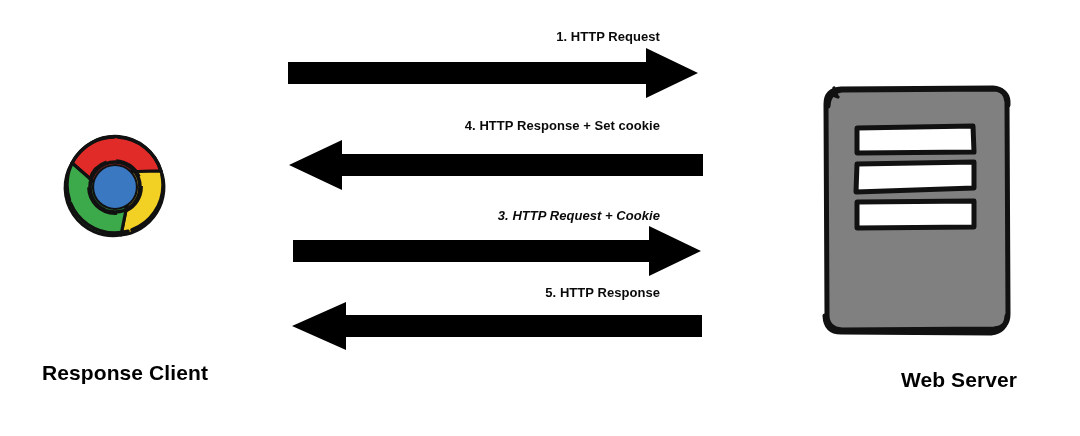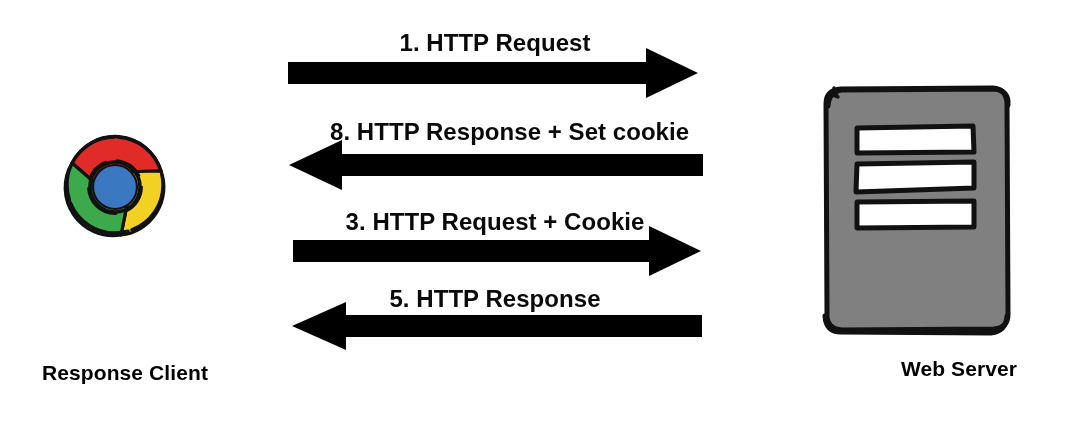--- a/index.html
+++ b/index.html
@@ -26,35 +26,35 @@
     white-space: nowrap;
     text-align: center;
   }
   #browser-label {
     left: 0px;
     top: 361px;
     width: 250px;
   }
   #server-label {
     left: 838px;
-    top: 357px;
+    top: 368px;
     width: 242px;
   }
   .arrow-row {
     position: absolute;
     left: 0;
     width: 1080px;
   }
   .arrow-label {
     position: absolute;
-    font-size: 24px;
+    font-size: 13px;
     font-weight: bold;
     color: #0a0a0a;
     white-space: nowrap;
-    text-align: center;
+    text-align: right;
     letter-spacing: 0.05px;
   }
   .arrow-svg {
     position: absolute;
     display: block;
   }
   .chrome-logo {
     position: absolute;
     left: 55px;
     top: 125px;
@@ -107,28 +107,28 @@
   <div class="node-label" id="server-label">Web Server</div>
 
   <div class="arrow-row" style="top:0px;">
     <div class="arrow-label" style="left:330px; top:29px; width:330px;">1. HTTP Request</div>
     <svg class="arrow-svg" style="left:288px; top:48px;" width="412" height="50" viewBox="0 0 412 50">
       <path d="M0 14 L358 14 L358 0 L410 25 L358 50 L358 36 L0 36 Z" fill="#000000"></path>
     </svg>
   </div>
 
   <div class="arrow-row" style="top:0px;">
-    <div class="arrow-label" style="left:330px; top:118px; width:330px;">8. HTTP Response + Set cookie</div>
+    <div class="arrow-label" style="left:330px; top:118px; width:330px;">4. HTTP Response + Set cookie</div>
     <svg class="arrow-svg" style="left:287px; top:140px;" width="416" height="50" viewBox="0 0 416 50">
       <path d="M416 14 L55 14 L55 0 L2 25 L55 50 L55 36 L416 36 Z" fill="#000000"></path>
     </svg>
   </div>
 
   <div class="arrow-row" style="top:0px;">
-    <div class="arrow-label" style="left:330px; top:208px; width:330px;">3. HTTP Request + Cookie</div>
+    <div class="arrow-label" style="left:330px; top:208px; width:330px;font-style:italic;">3. HTTP Request + Cookie</div>
     <svg class="arrow-svg" style="left:293px; top:226px;" width="410" height="50" viewBox="0 0 410 50">
       <path d="M0 14 L356 14 L356 0 L408 25 L356 50 L356 36 L0 36 Z" fill="#000000"></path>
     </svg>
   </div>
 
   <div class="arrow-row" style="top:0px;">
     <div class="arrow-label" style="left:330px; top:285px; width:330px;">5. HTTP Response</div>
     <svg class="arrow-svg" style="left:290px; top:302px;" width="412" height="48" viewBox="0 0 412 48">
       <path d="M412 13 L56 13 L56 0 L2 24 L56 48 L56 35 L412 35 Z" fill="#000000"></path>
     </svg>

